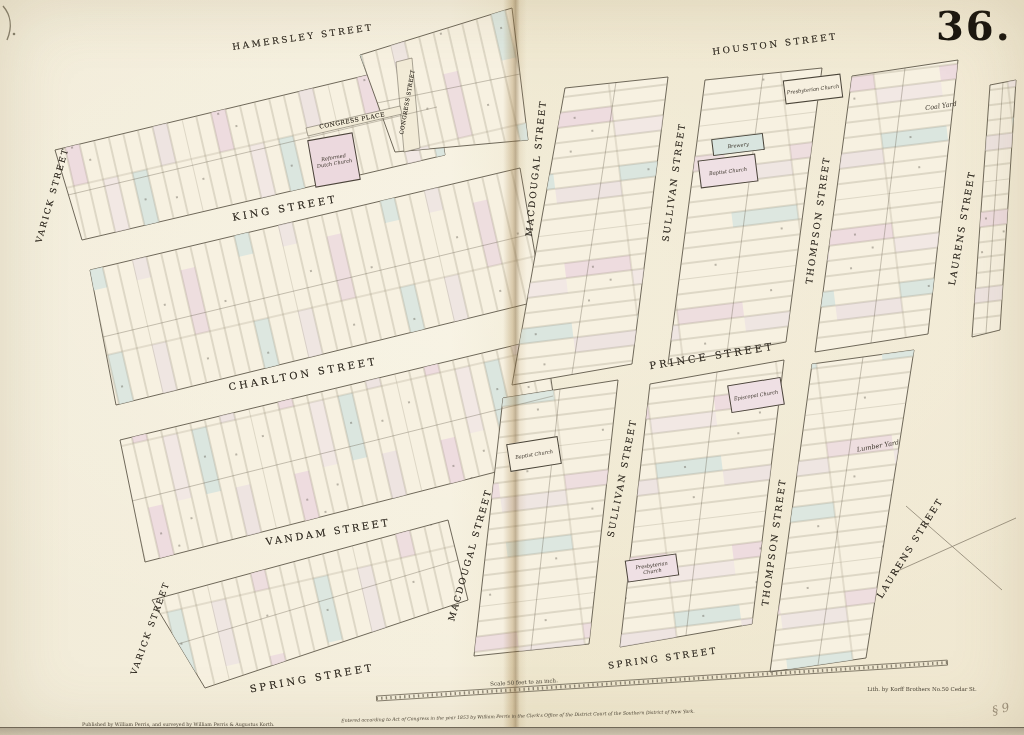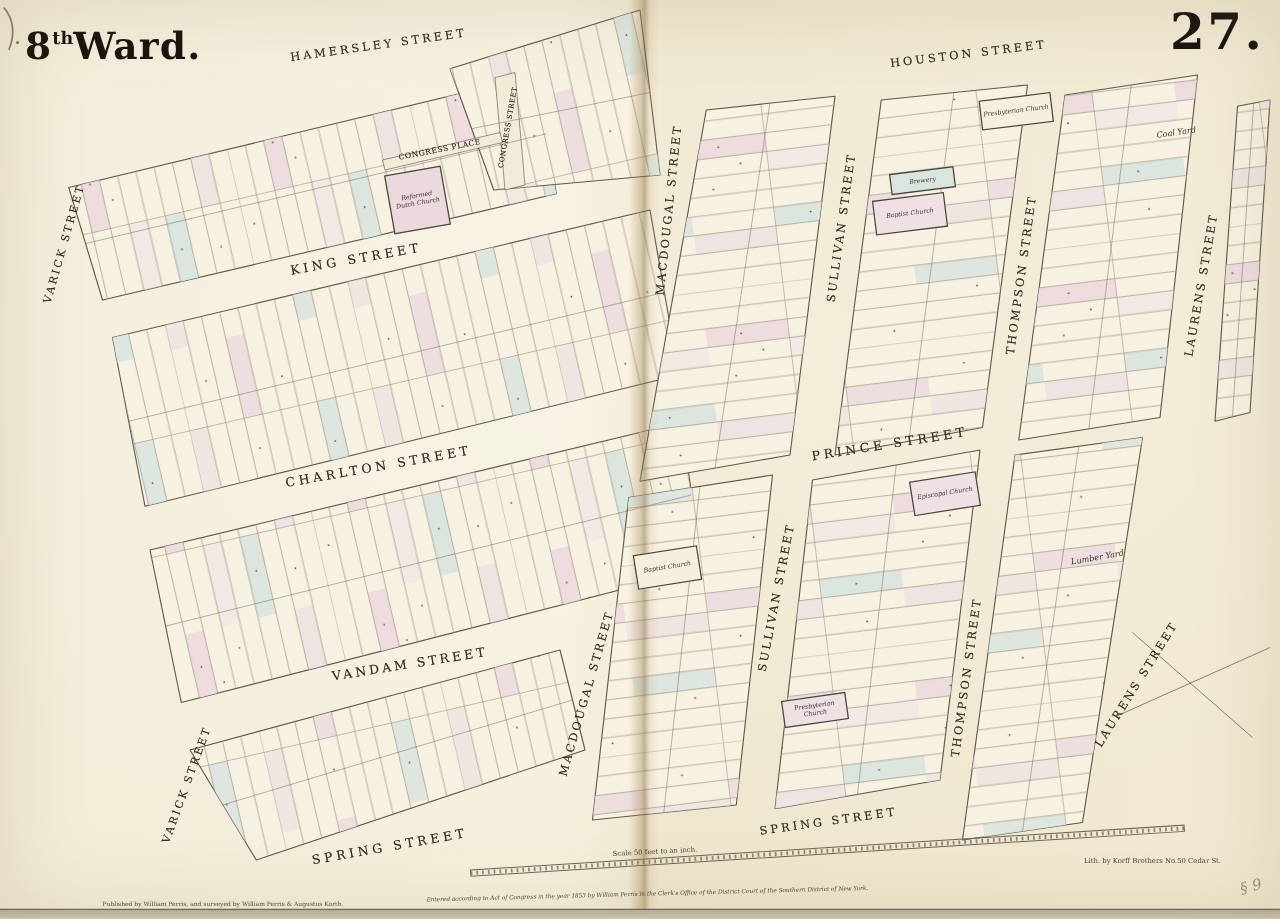--- a/index.html
+++ b/index.html
@@ -155,22 +155,21 @@
     </g>
 
     <g>
       <path d="M3,6 C10,14 13,26 7,40" stroke="#57503f" stroke-width="1.4" fill="none" opacity="0.7"></path>
       <circle cx="14" cy="34" r="1.3" fill="#57503f" opacity="0.7"></circle>
     </g>
   </svg>
 
   <div class="fold"></div>
 
-  <div class="title"><span>8</span><sup>th</sup><span>Ward.</span></div>
-  <div class="plate">27.</div>
+  <div class="plate">36.</div>
 
   <div class="lbl street" style="left:303px;top:37px;transform:translate(-50%,-50%) rotate(-8deg);">HAMERSLEY STREET</div>
   <div class="lbl street" style="left:775px;top:44px;transform:translate(-50%,-50%) rotate(-7deg);">HOUSTON STREET</div>
   <div class="lbl street" style="left:285px;top:208px;font-size:10px;letter-spacing:3px;transform:translate(-50%,-50%) rotate(-10deg);">KING STREET</div>
   <div class="lbl street" style="left:303px;top:374px;font-size:10px;letter-spacing:3px;transform:translate(-50%,-50%) rotate(-10deg);">CHARLTON STREET</div>
   <div class="lbl street" style="left:328px;top:532px;font-size:10px;transform:translate(-50%,-50%) rotate(-9deg);">VANDAM STREET</div>
   <div class="lbl street" style="left:312px;top:678px;font-size:10px;letter-spacing:3px;transform:translate(-50%,-50%) rotate(-10deg);">SPRING STREET</div>
   <div class="lbl street" style="left:663px;top:658px;transform:translate(-50%,-50%) rotate(-8deg);">SPRING STREET</div>
   <div class="lbl street" style="left:712px;top:356px;font-size:10px;letter-spacing:3px;transform:translate(-50%,-50%) rotate(-9deg);">PRINCE STREET</div>
   <div class="lbl street" style="left:352px;top:120px;font-size:6px;letter-spacing:0.5px;transform:translate(-50%,-50%) rotate(-11deg);">CONGRESS PLACE</div>

